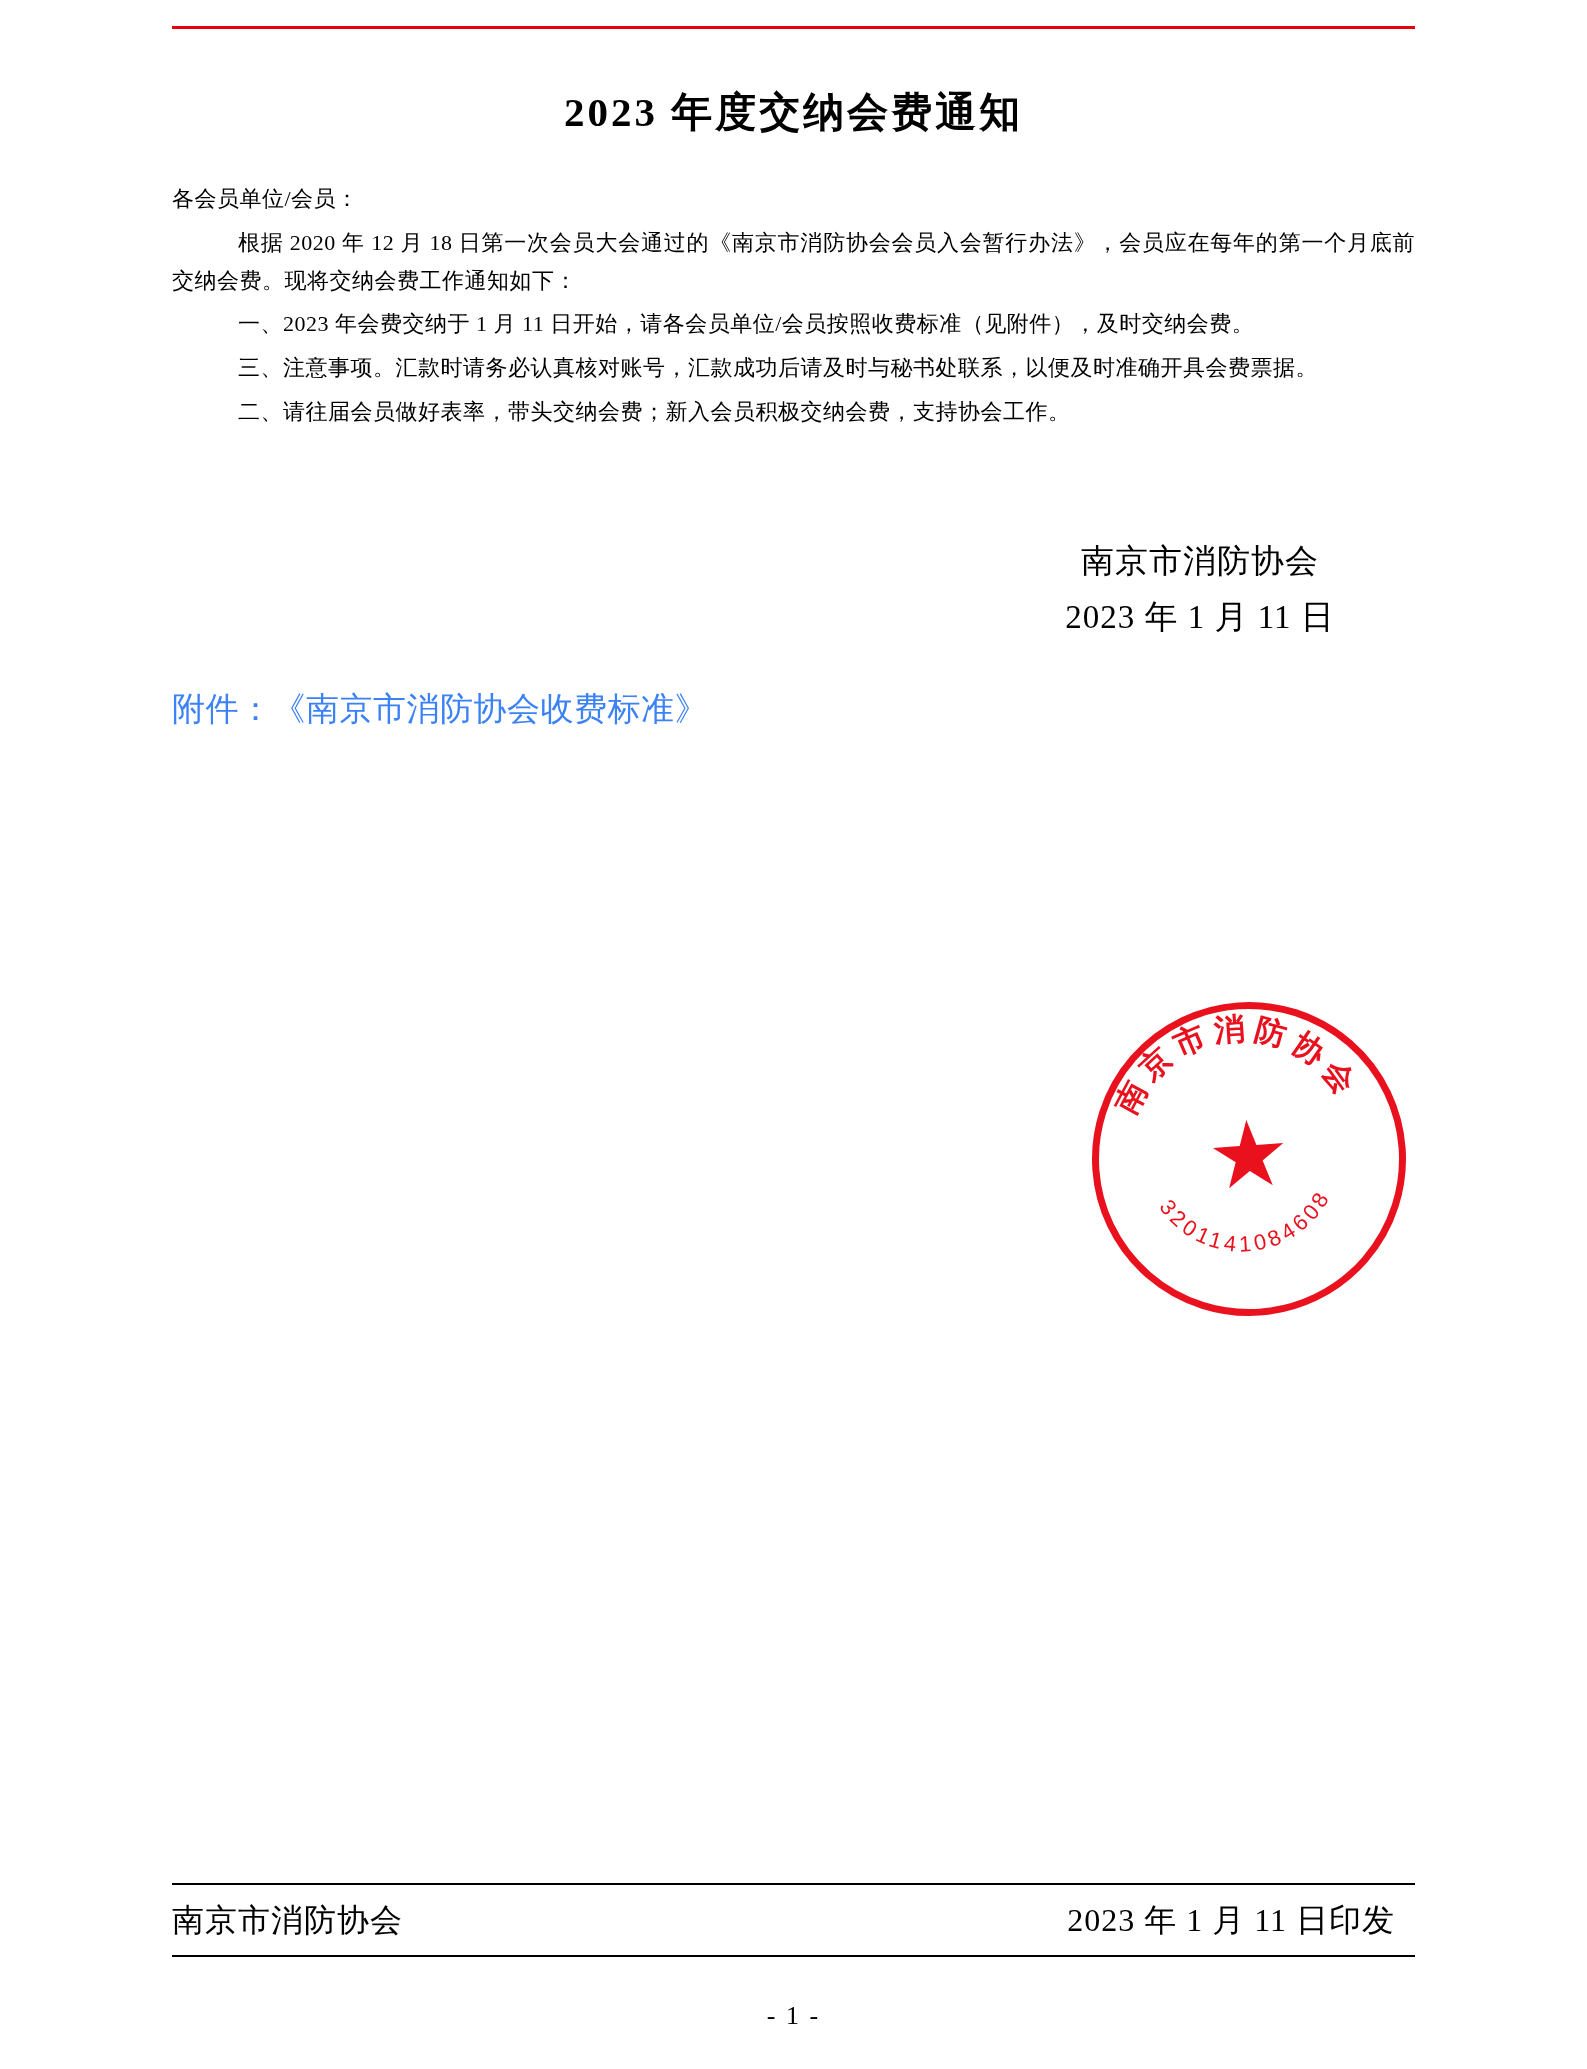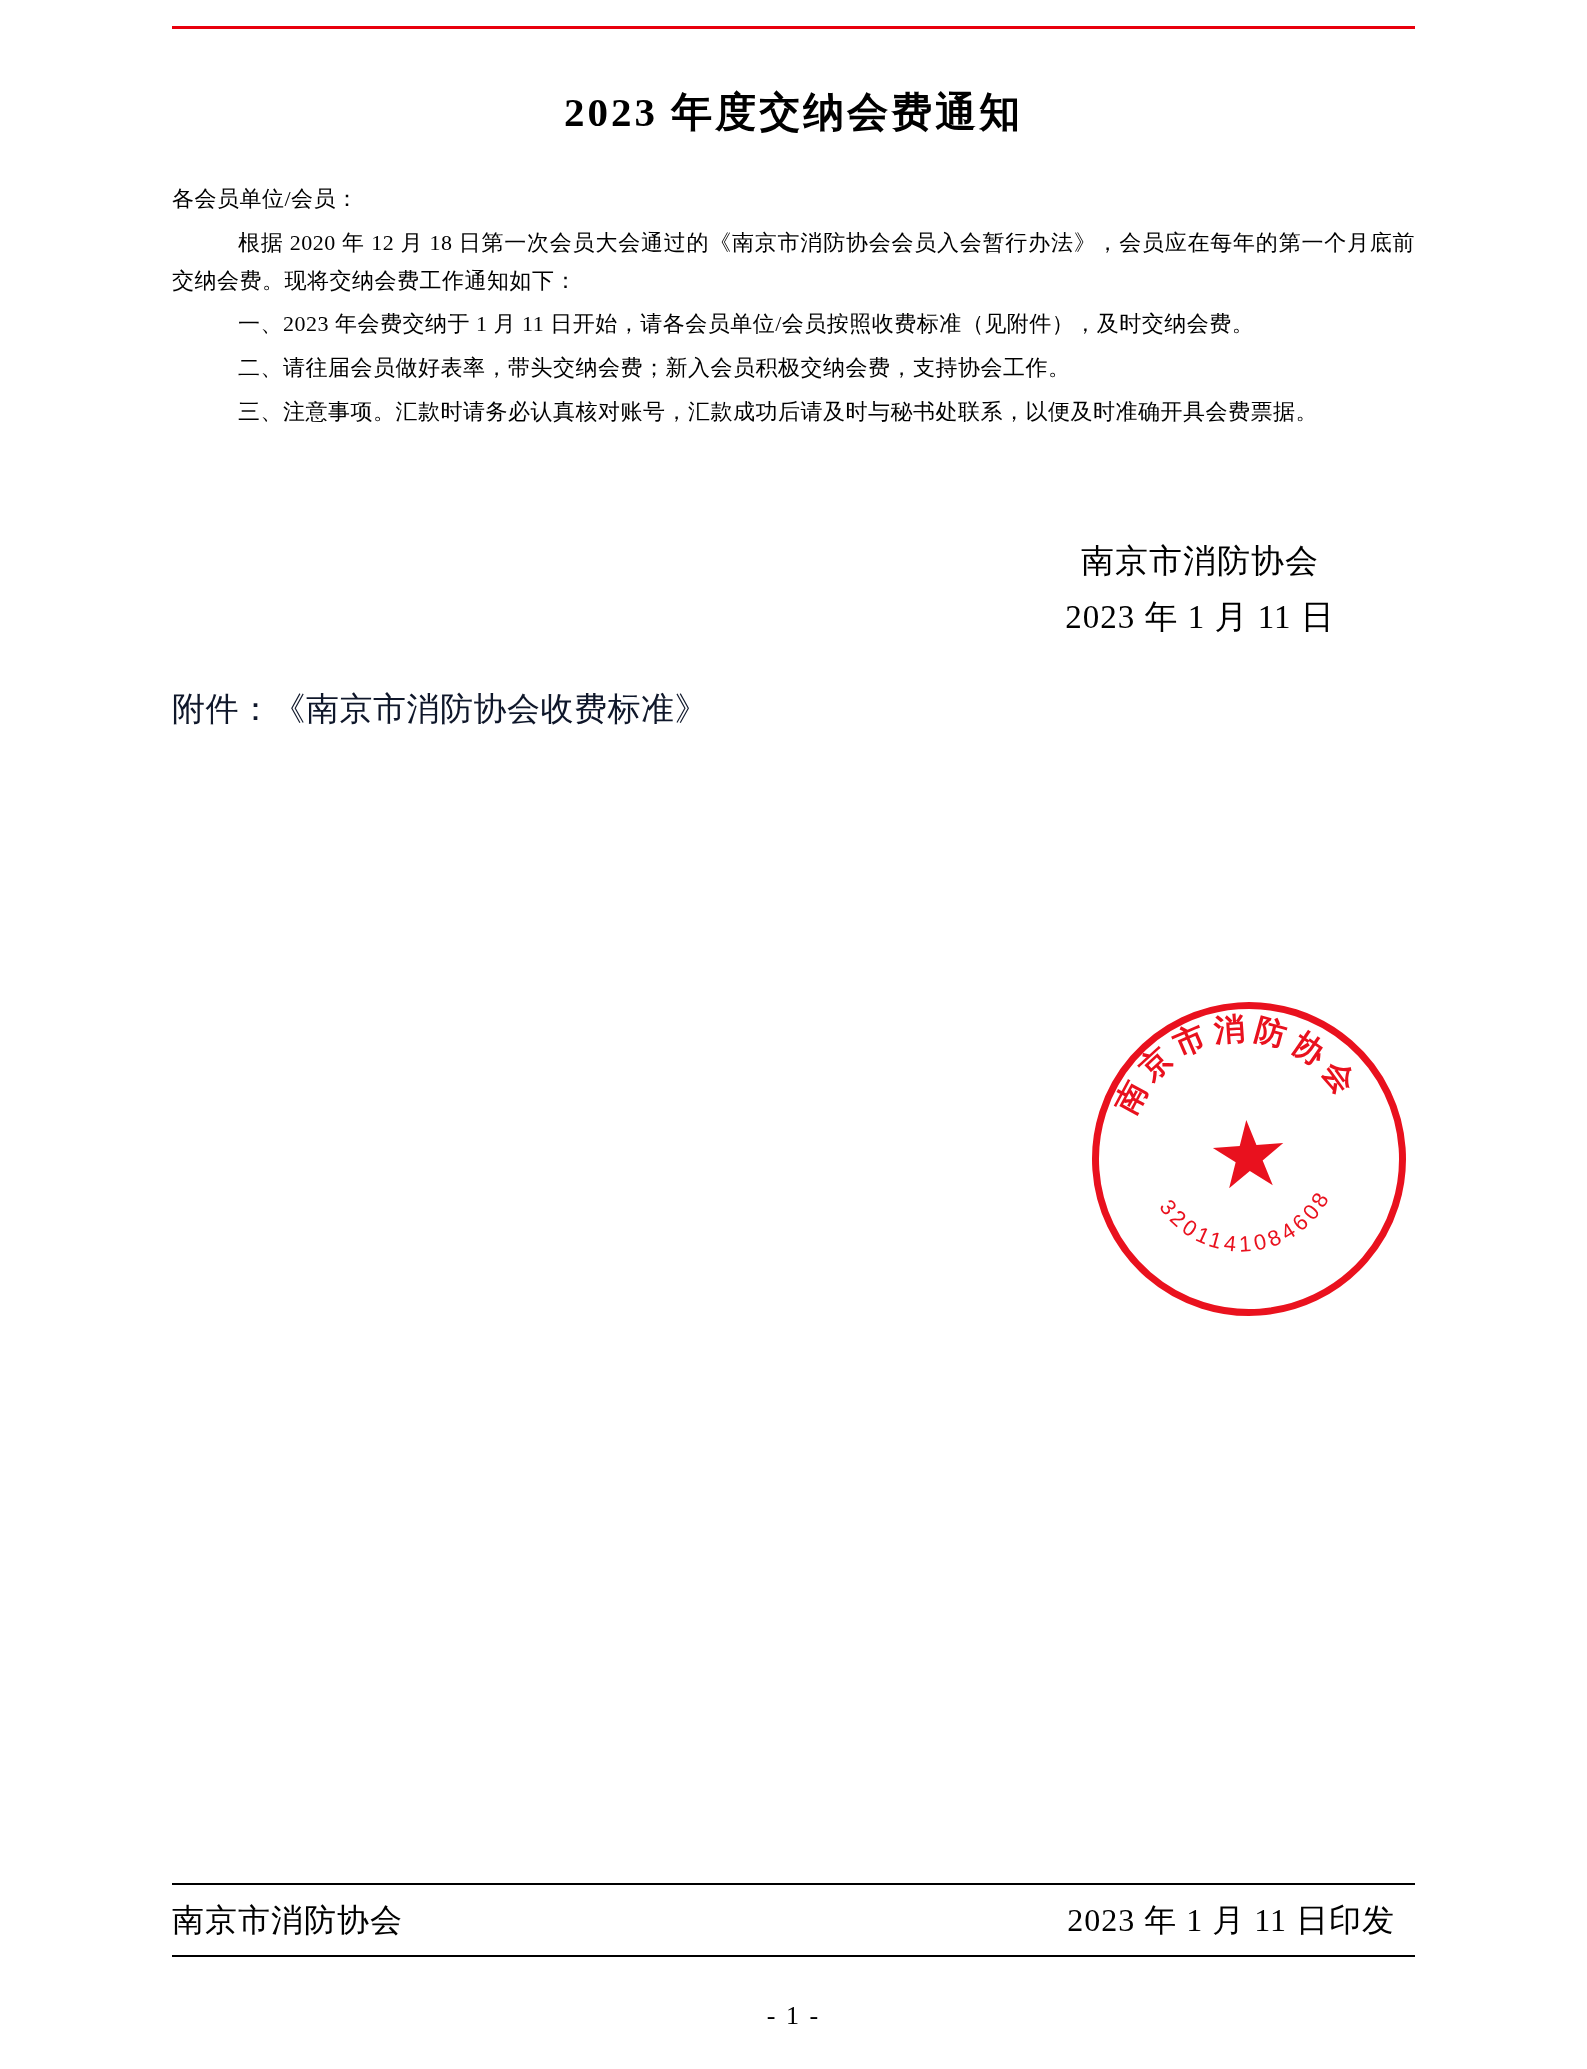--- a/index.html
+++ b/index.html
@@ -122,21 +122,21 @@
     color: #e8000d;
     font-size: 92px;
     line-height: 1;
     font-family: "DejaVu Sans", sans-serif;
   }
   
   .attachment {
     margin: 0 172px;
     font-size: 33px;
     letter-spacing: 0.5px;
-    color: #0f172a;
+    color: #3b82f6;
     padding-top: 10px;
   }
   
   .footer {
     position: absolute;
     left: 172px;
     right: 172px;
     bottom: 112px;
   }
   .footer-rule-top {
@@ -178,22 +178,22 @@
 
 
   <div class="red-rule"></div>
 
   <div class="doc-title">2023 年度交纳会费通知</div>
 
   <div class="body-wrap">
     <p class="para salutation">各会员单位/会员：</p>
     <p class="para indent">根据 2020 年 12 月 18 日第一次会员大会通过的《南京市消防协会会员入会暂行办法》，会员应在每年的第一个月底前交纳会费。现将交纳会费工作通知如下：</p>
     <p class="para indent">一、2023 年会费交纳于 1 月 11 日开始，请各会员单位/会员按照收费标准（见附件），及时交纳会费。</p>
+    <p class="para indent">三、注意事项。汇款时请务必认真核对账号，汇款成功后请及时与秘书处联系，以便及时准确开具会费票据。</p>
     <p class="para indent">二、请往届会员做好表率，带头交纳会费；新入会员积极交纳会费，支持协会工作。</p>
-    <p class="para indent">三、注意事项。汇款时请务必认真核对账号，汇款成功后请及时与秘书处联系，以便及时准确开具会费票据。</p>
   </div>
 
   <div class="sign-block">
     <div class="sign-lines">
       <div>南京市消防协会</div>
       <div>2023 年 1 月 11 日</div>
     </div>
   </div>
 
   <div class="seal">

